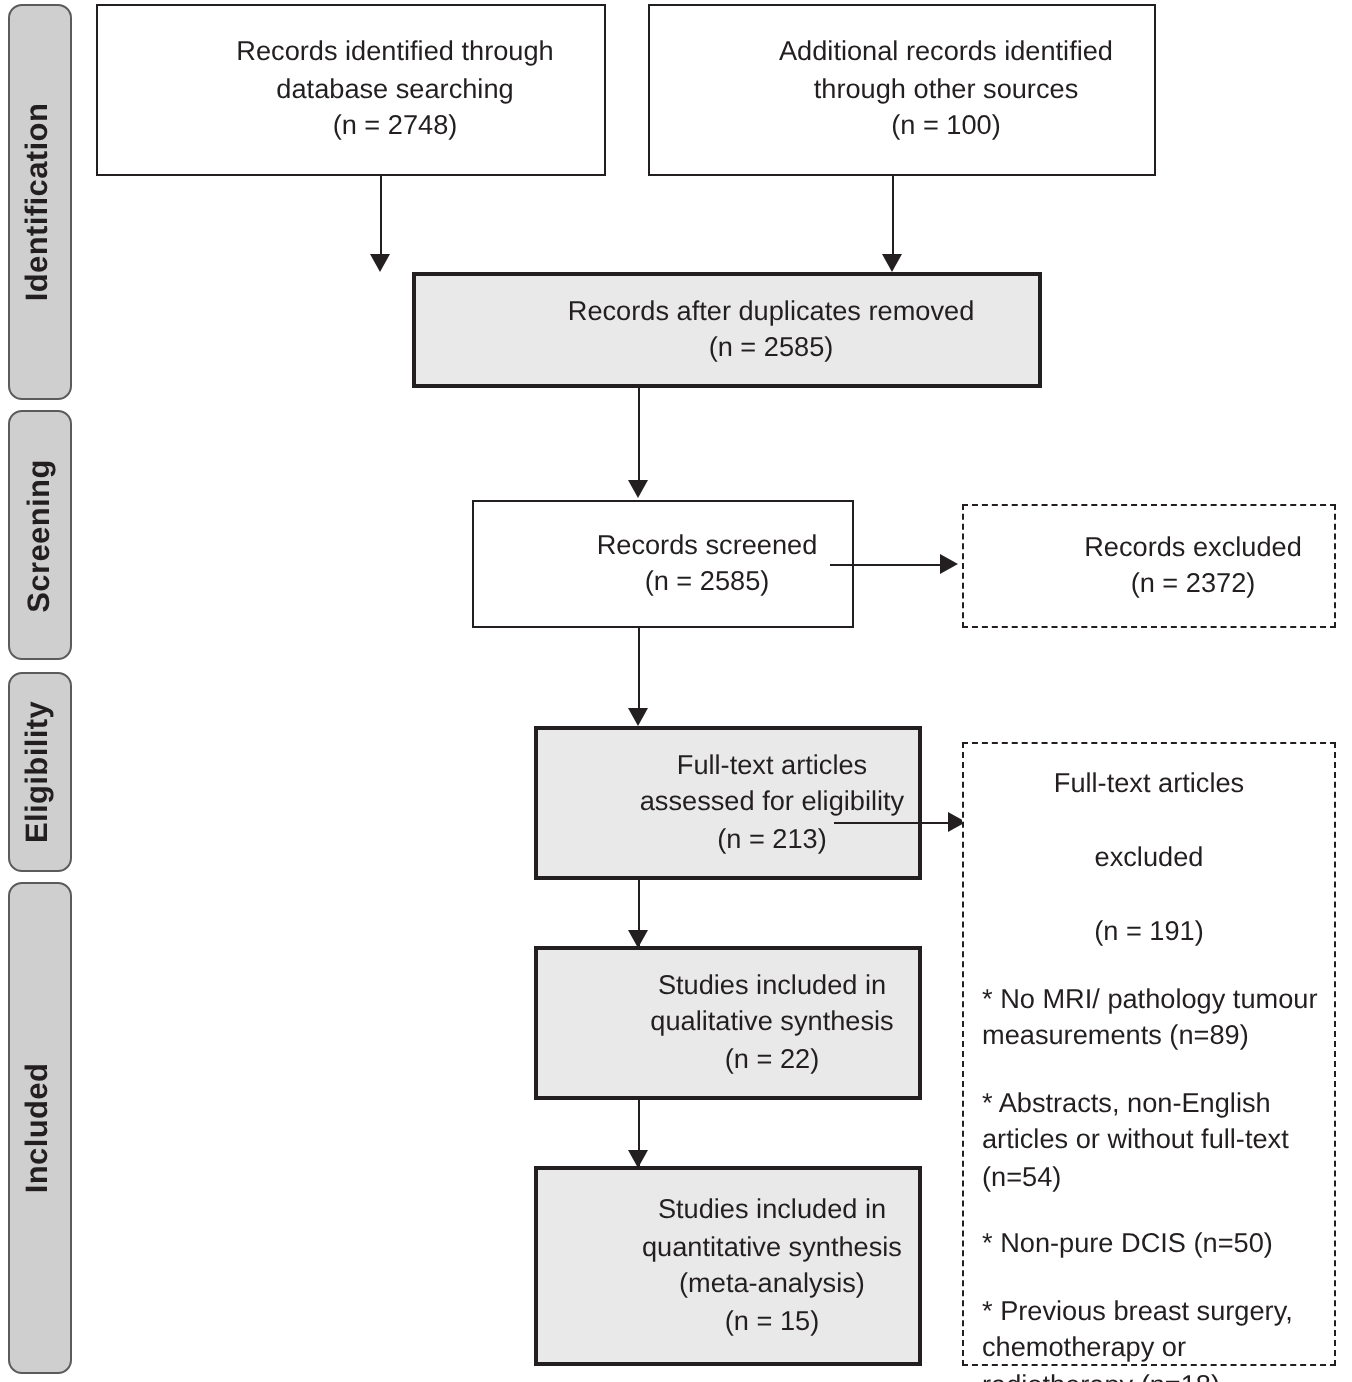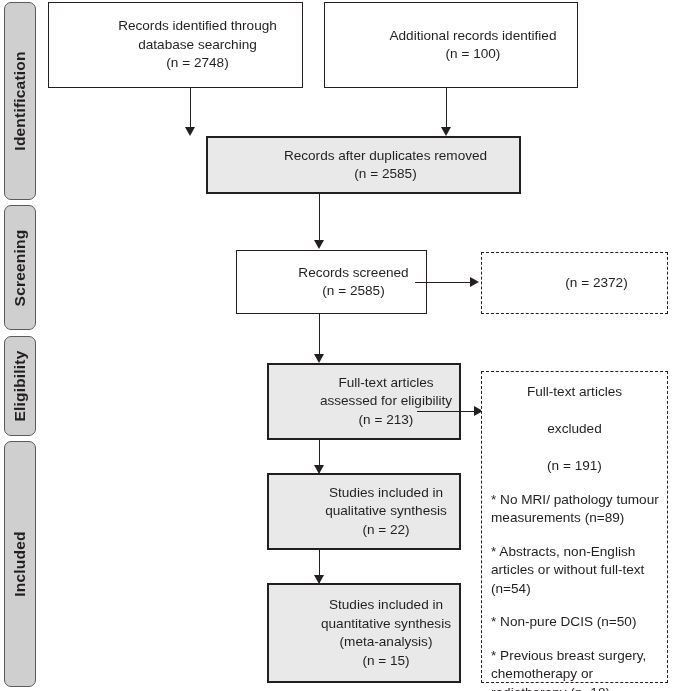--- a/index.html
+++ b/index.html
@@ -131,20 +131,21 @@
   </div>
 
   <div class="node solid-white" style="left:48px;top:2px;width:255px;height:86px;">
     <span class="line">Records identified through</span>
     <span class="line">database searching</span>
     <span class="line">(n = 2748)</span>
   </div>
 
   <div class="node solid-white" style="left:324px;top:2px;width:254px;height:86px;">
     <span class="line">Additional records identified</span>
+    <span class="line">through other sources</span>
     <span class="line">(n = 100)</span>
   </div>
 
   <div class="vline" style="left:190px;top:88px;height:40px;"></div>
   <div class="arrow-down" style="left:185px;top:127px;"></div>
 
   <div class="vline" style="left:446px;top:88px;height:40px;"></div>
   <div class="arrow-down" style="left:441px;top:127px;"></div>
 
   <div class="node solid-gray" style="left:162px;top:136px;width:315px;height:58px;">
@@ -157,20 +158,21 @@
 
   <div class="node solid-white" style="left:236px;top:250px;width:191px;height:64px;">
     <span class="line">Records screened</span>
     <span class="line">(n = 2585)</span>
   </div>
 
   <div class="hline" style="left:415px;top:282px;width:62px;"></div>
   <div class="arrow-right" style="left:470px;top:277px;"></div>
 
   <div class="node dashed" style="left:481px;top:252px;width:187px;height:62px;">
+    <span class="line">Records excluded</span>
     <span class="line">(n = 2372)</span>
   </div>
 
   <div class="vline" style="left:319px;top:314px;height:41px;"></div>
   <div class="arrow-down" style="left:314px;top:354px;"></div>
 
   <div class="node solid-gray" style="left:223px;top:363px;width:194px;height:77px;">
     <span class="line">Full-text articles</span>
     <span class="line">assessed for eligibility</span>
     <span class="line">(n = 213)</span>

